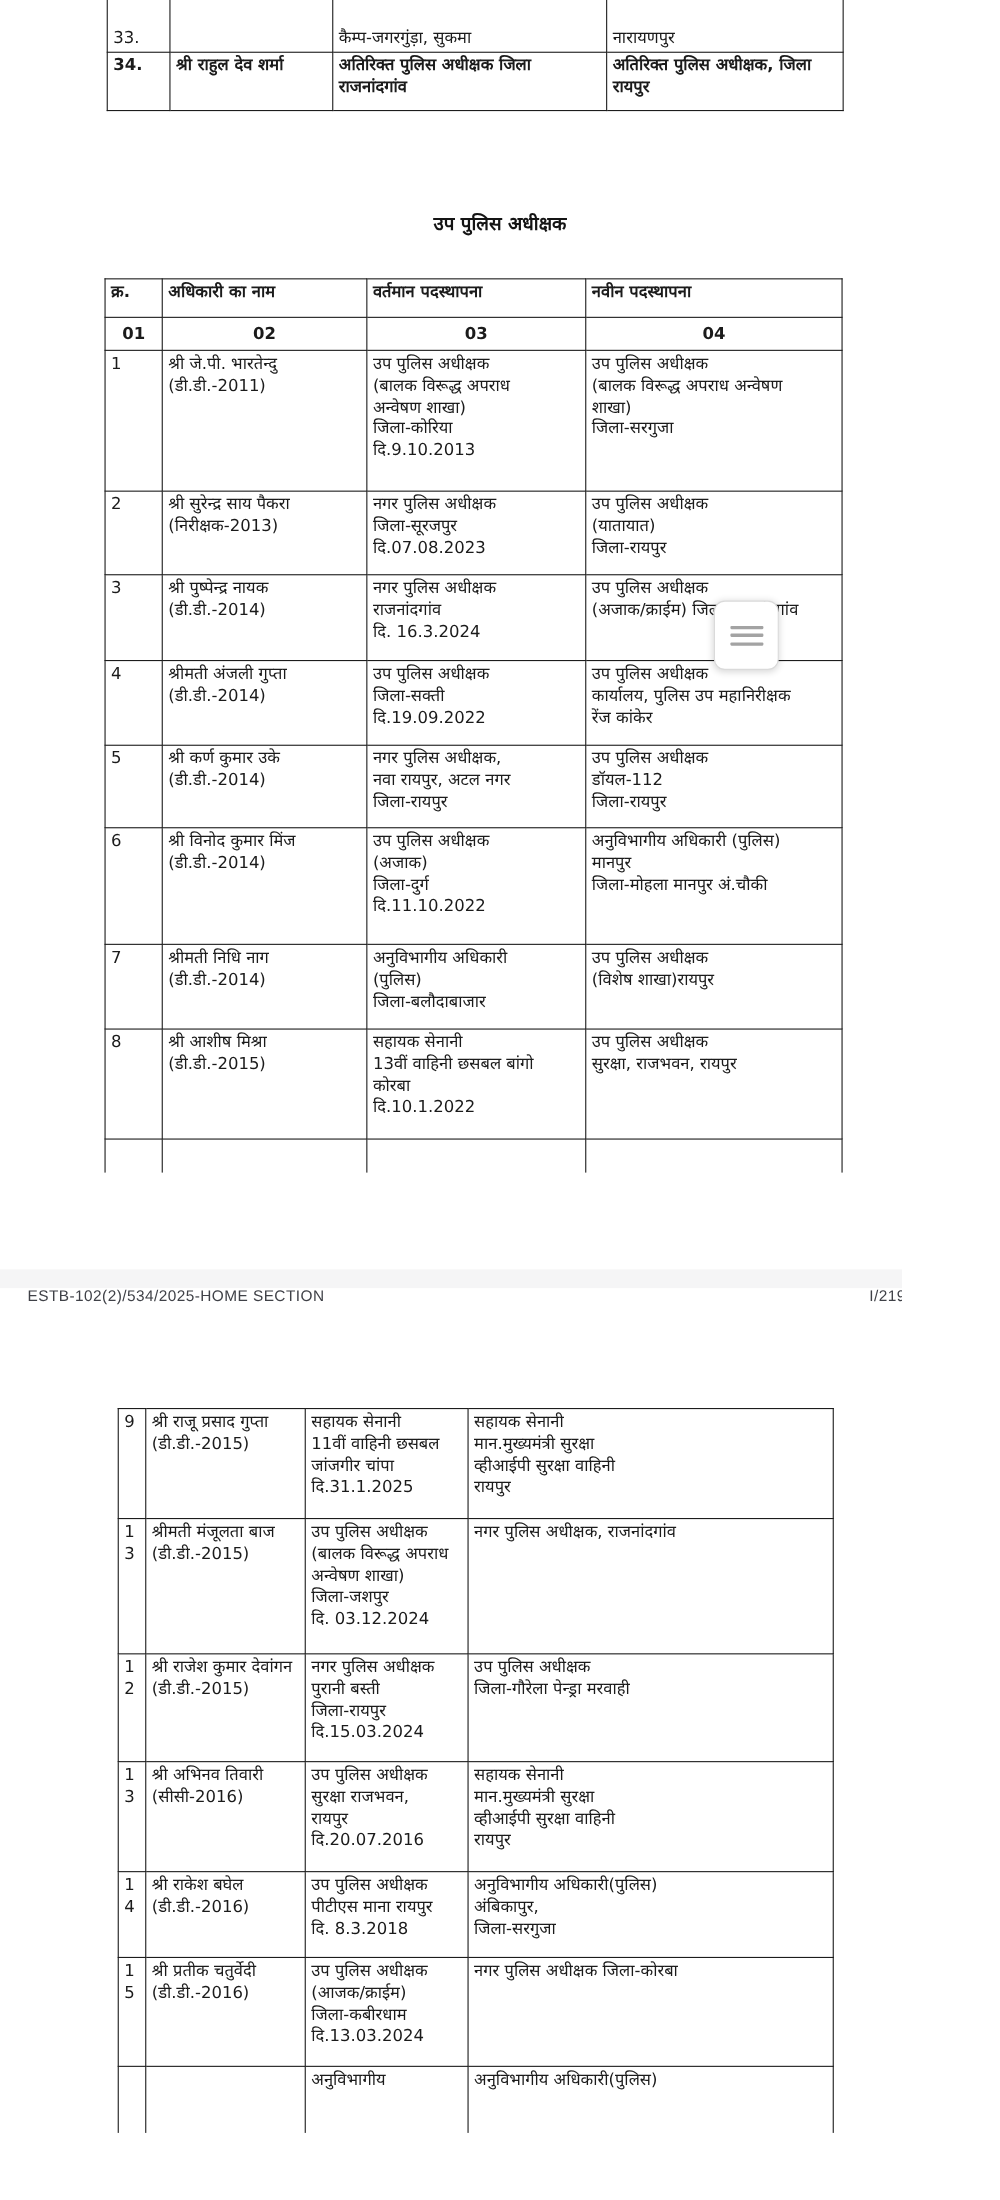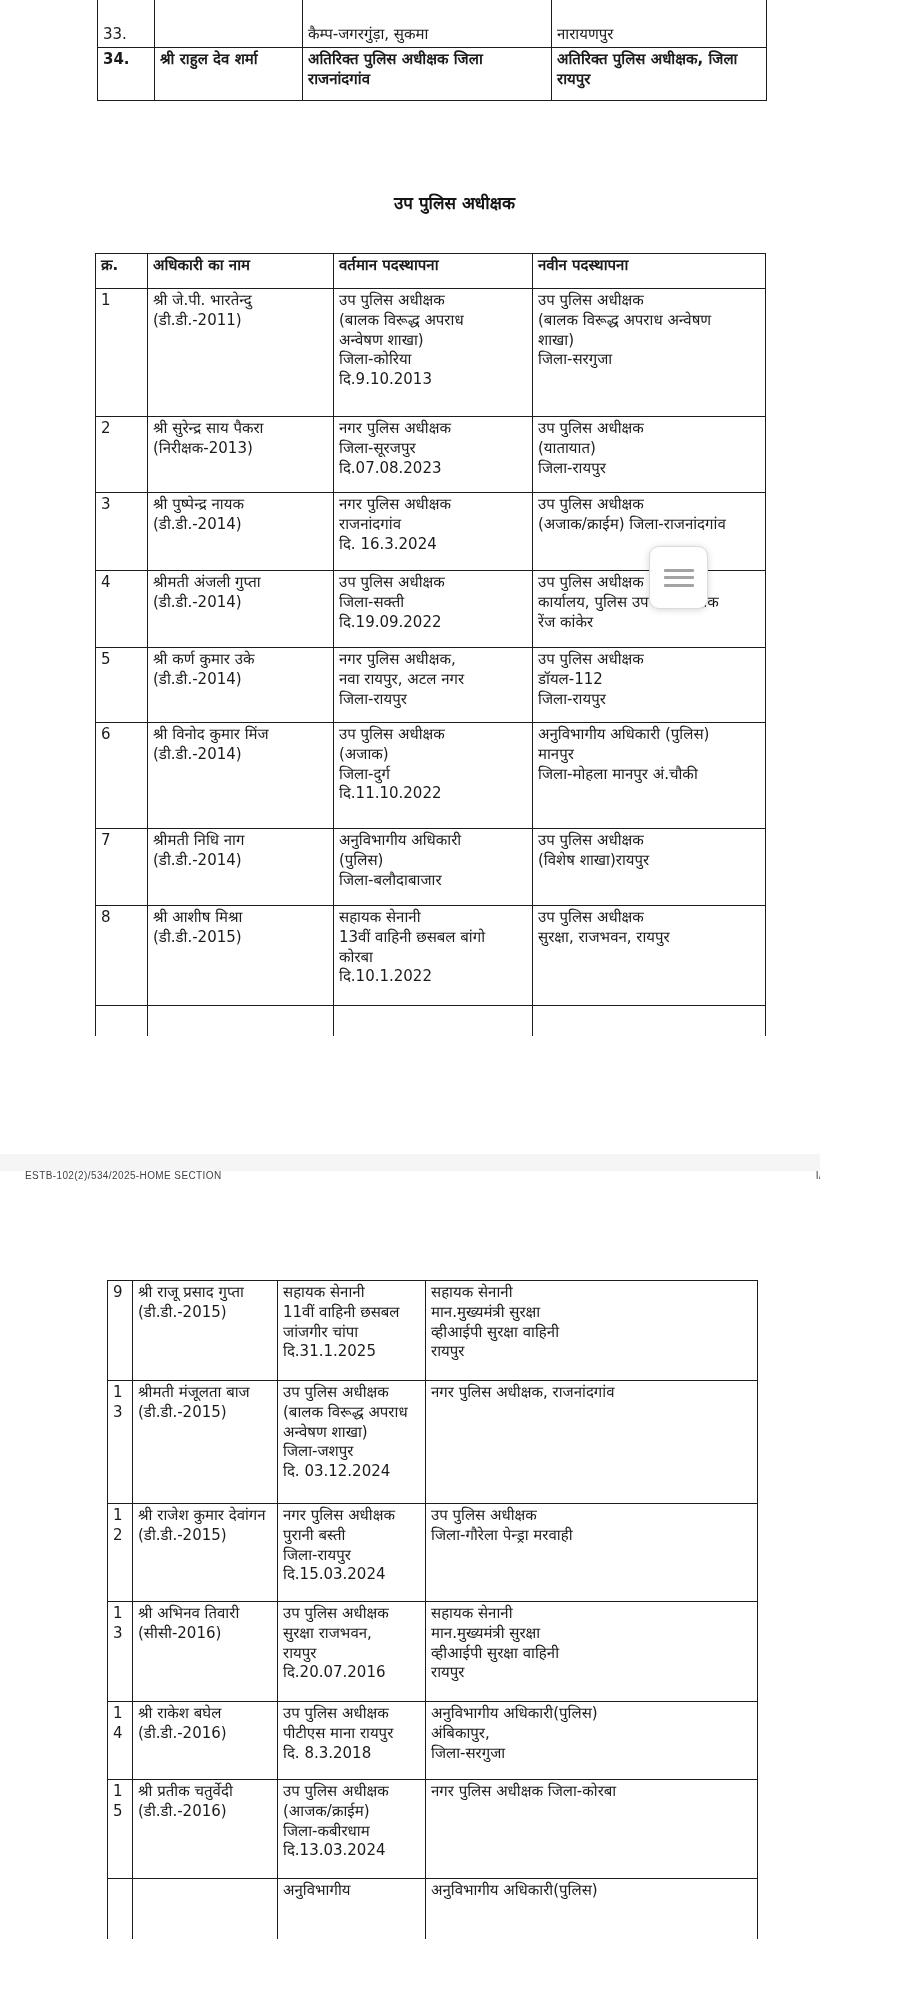--- a/index.html
+++ b/index.html
@@ -32,21 +32,21 @@
   .t3{left:107px;top:1280px;width:650px;}
   .t3 tbody tr:last-child td{border-bottom:none;vertical-align:top;}
   .section-heading{
     position:absolute;top:191px;left:0;width:909px;text-align:center;
     font-weight:bold;font-size:17px;color:#141414;
   }
   .page-gap{position:absolute;left:0;top:1154px;width:909px;height:17px;background:#f5f5f6;}
   .doc-footer{
     position:absolute;top:1170px;left:25px;width:860px;
     display:flex;justify-content:space-between;
-    font-family:"Liberation Sans",sans-serif;font-size:10px;letter-spacing:0.4px;color:#3f4147;
+    font-family:"Liberation Sans",sans-serif;font-size:14px;letter-spacing:0.4px;color:#3f4147;
   }
   .menu-fab{
     position:absolute;left:649px;top:546px;width:57px;height:61px;
     background:#ffffff;border:1px solid #dadada;border-radius:10px;
     box-shadow:0 1px 7px rgba(0,0,0,0.16);
     display:flex;align-items:center;justify-content:center;cursor:pointer;
   }
   .hamburger span{display:block;width:30px;height:3px;background:#a3a3a3;border-radius:1px;margin:4.5px 0;}
 </style>
 </head>
@@ -87,20 +87,26 @@
         <col style="width:186px">
         <col style="width:199px">
         <col style="width:233px">
     </colgroup>
     <thead>
       <tr style="height:35px">
         <td class="c-sno">क्र.</td>
         <td>अधिकारी का नाम</td>
         <td>वर्तमान पदस्थापना</td>
         <td>नवीन पदस्थापना</td>
+      </tr>
+      <tr class="colnum" style="height:30px">
+        <td>01</td>
+        <td>02</td>
+        <td>03</td>
+        <td>04</td>
       </tr>
     </thead>
     <tbody>
         <tr style="height: 128px;">
           <td class="c-sno">1</td>
           <td class="c-name">श्री जे.पी. भारतेन्दु
 (डी.डी.-2011)</td>
           <td class="c-cur">उप पुलिस अधीक्षक
 (बालक विरूद्ध अपराध
 अन्वेषण शाखा)

